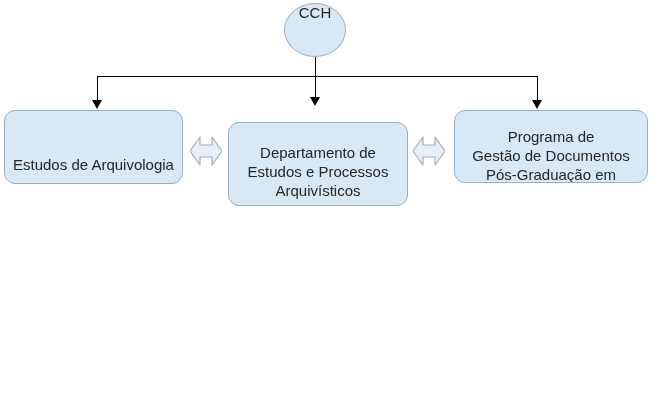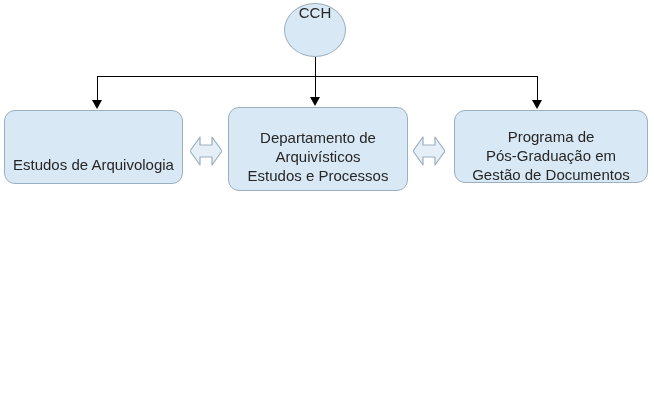--- a/index.html
+++ b/index.html
@@ -37,21 +37,21 @@
     position:absolute;
     background:var(--node-fill);
     border:1px solid var(--node-border);
     border-radius:11px;
     font-size:15px;
     line-height:19px;
     text-align:center;
     overflow:hidden;
   }
   .box-escola{left:4px;top:110px;width:179px;height:74px;padding-top:44px;}
-  .box-departamento{left:228px;top:107px;width:180px;height:84px;padding-top:20px;}
+  .box-departamento{left:228px;top:122px;width:180px;height:84px;padding-top:20px;}
   .box-programa{left:454px;top:110px;width:194px;height:73px;padding-top:16px;}
   .node-line{display:block;white-space:nowrap;}
   .double-arrow{position:absolute;width:32px;height:34px;}
   .arrow-1{left:190px;top:134px;}
   .arrow-2{left:413px;top:134px;}
   .double-arrow polygon{fill:var(--arrow-fill);stroke:var(--node-border);stroke-width:1.2;stroke-linejoin:round;}
 </style>
 </head>
 <body>
 
@@ -74,28 +74,28 @@
   <div class="node-box box-escola">
     <span class="node-line">Estudos de Arquivologia</span>
   </div>
 
   <svg class="double-arrow arrow-1" viewBox="0 0 32 34" xmlns="http://www.w3.org/2000/svg">
     <polygon points="0,17 10,3 10,11 22,11 22,3 32,17 22,31 22,23 10,23 10,31"></polygon>
   </svg>
 
   <div class="node-box box-departamento">
     <span class="node-line">Departamento de</span>
+    <span class="node-line">Estudos e Processos</span>
     <span class="node-line">Arquivísticos</span>
-    <span class="node-line">Estudos e Processos</span>
   </div>
 
   <svg class="double-arrow arrow-2" viewBox="0 0 32 34" xmlns="http://www.w3.org/2000/svg">
     <polygon points="0,17 10,3 10,11 22,11 22,3 32,17 22,31 22,23 10,23 10,31"></polygon>
   </svg>
 
   <div class="node-box box-programa">
     <span class="node-line">Programa de</span>
+    <span class="node-line">Gestão de Documentos</span>
     <span class="node-line">Pós-Graduação em</span>
-    <span class="node-line">Gestão de Documentos</span>
     <span class="node-line">e Arquivos</span>
   </div>
 
 </div>
 
 </body></html>

